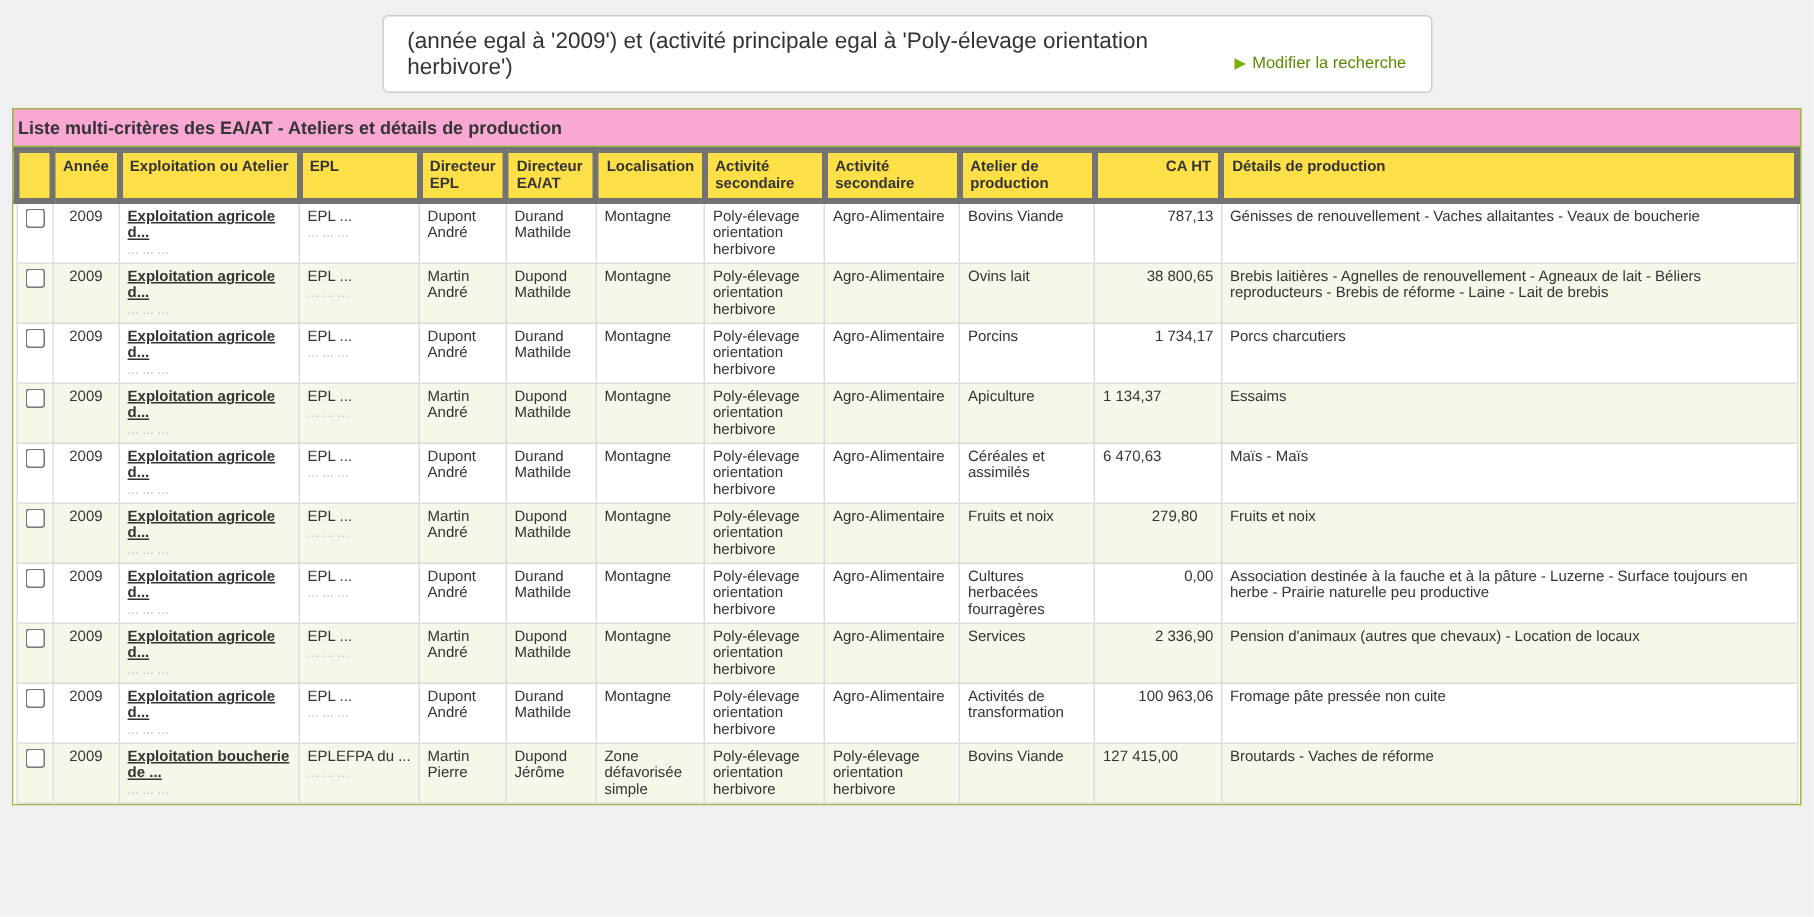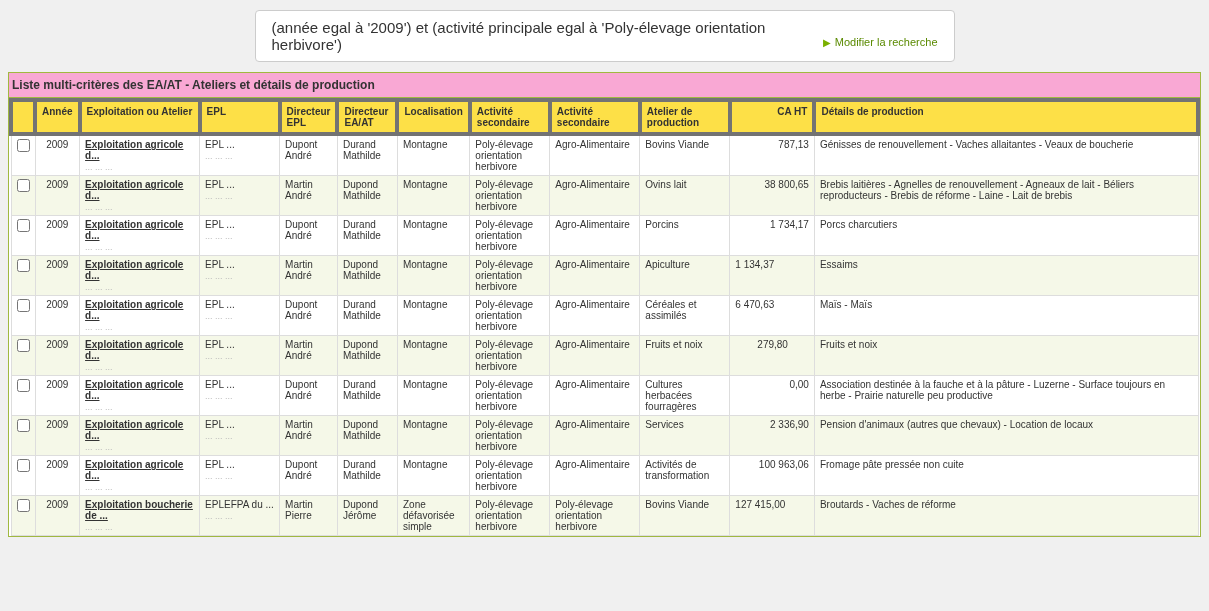--- a/index.html
+++ b/index.html
@@ -219,21 +219,21 @@
           <td class="checkbox-col"><input type="checkbox" style=""></td>
           <td class="year-col" style="text-align: center;">2009</td>
           <td><a href="#" style="font-size:10px;">Exploitation agricole d...</a><br><span class="blurred">... ... ...</span></td>
           <td><span class="epl-name">EPL ...</span><br><span class="blurred">... ... ...</span></td>
           <td>Martin André</td>
           <td>Dupond Mathilde</td>
           <td>Montagne</td>
           <td>Poly-élevage orientation herbivore</td>
           <td>Agro-Alimentaire</td>
           <td>Fruits et noix</td>
-          <td style="text-align: left; padding-left: 27px;">279,80</td>
+          <td style="text-align: center; padding-left: 27px;">279,80</td>
           <td>Fruits et noix</td>
         </tr>
         <tr>
           <td class="checkbox-col"><input type="checkbox" style=""></td>
           <td class="year-col" style="text-align: center;">2009</td>
           <td><a href="#" style="font-size:10px;">Exploitation agricole d...</a><br><span class="blurred">... ... ...</span></td>
           <td><span class="epl-name">EPL ...</span><br><span class="blurred">... ... ...</span></td>
           <td>Dupont André</td>
           <td>Durand Mathilde</td>
           <td>Montagne</td>

